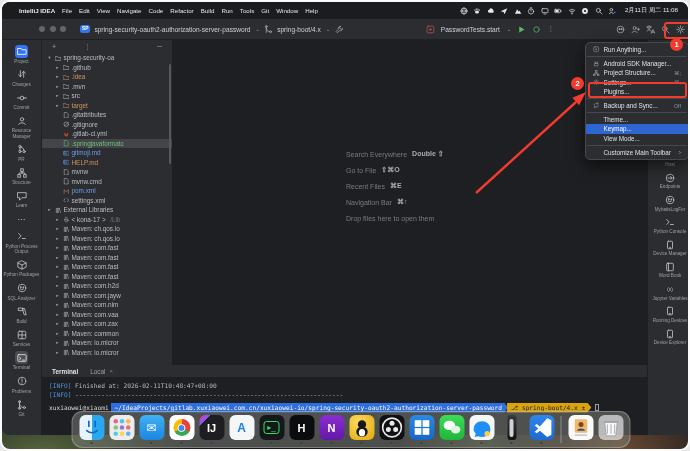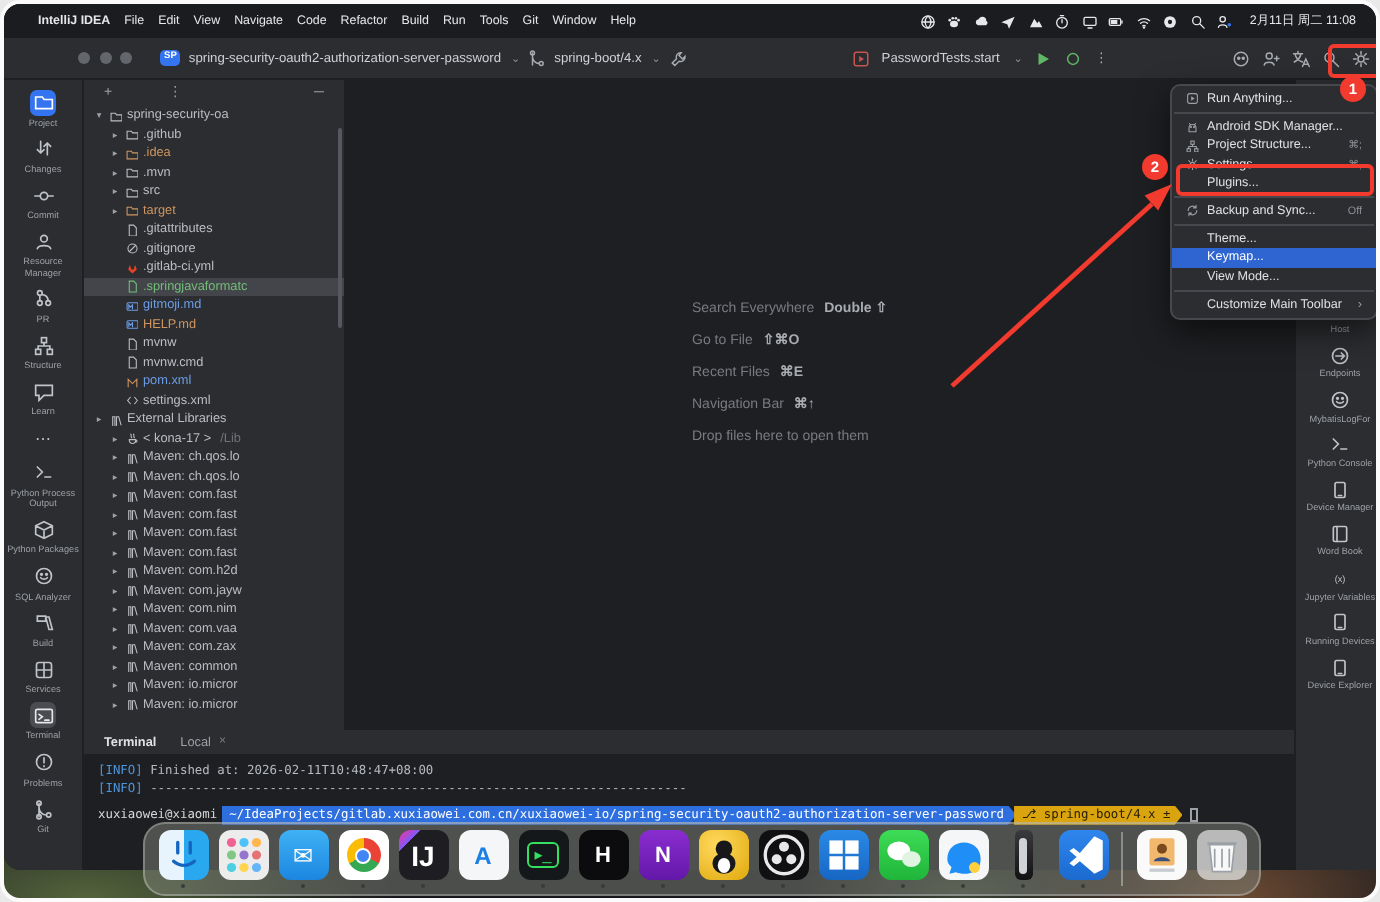--- a/index.html
+++ b/index.html
@@ -1002,21 +1002,21 @@
         <span class="run-dot"></span>
       </div>
       <div class="dock-app">
         <div class="dock-ic" style="background: rgb(255, 255, 255);">
           <span class="chrome-ic"></span>
         </div>
         <span class="run-dot"></span>
       </div>
       <div class="dock-app">
         <div class="dock-ic" style="background: linear-gradient(135deg, rgb(255, 49, 140) 0%, rgb(124, 89, 255) 22%, rgb(30, 30, 34) 22%);">
-          <b style="font-size:14px">IJ</b>
+          <b style="font-size:11px">IJ</b>
         </div>
         <span class="run-dot"></span>
       </div>
       <div class="dock-app">
         <div class="dock-ic" style="background: rgb(244, 246, 248);">
           <b style="color:#1b7fe4;font-size:12px">A</b>
         </div>
         <span class="run-dot off"></span>
       </div>
       <div class="dock-app">

